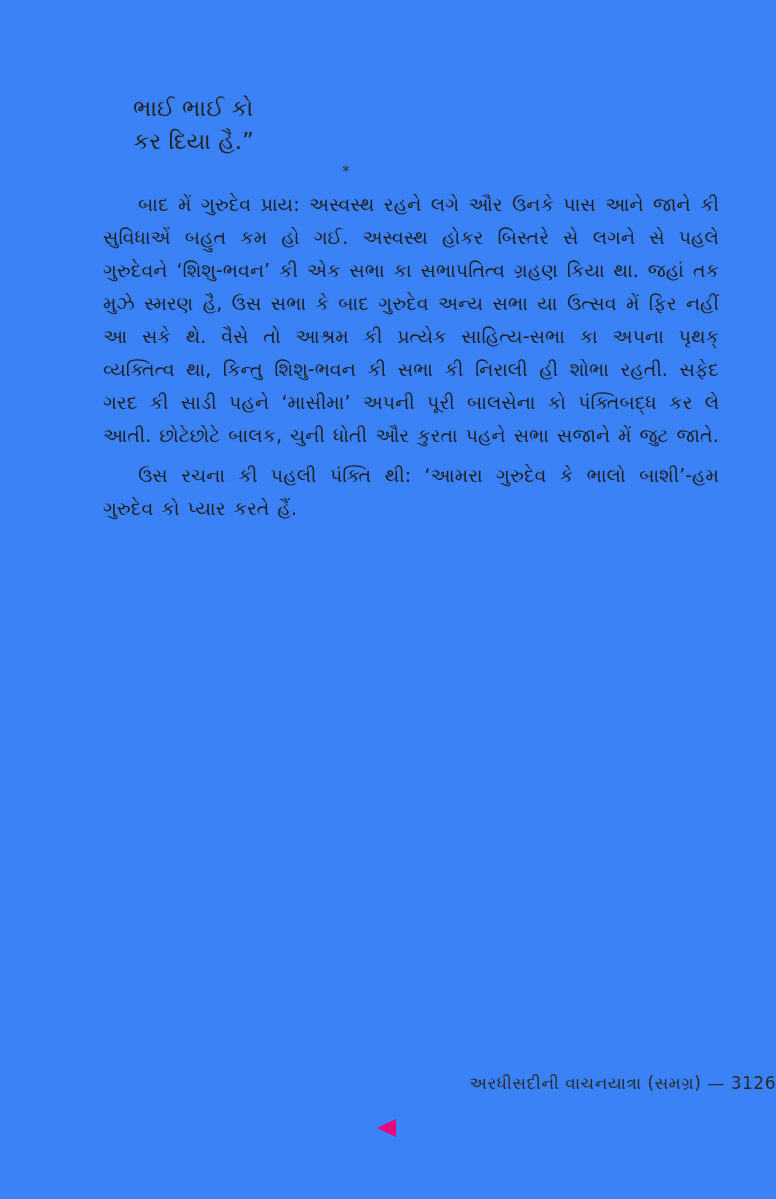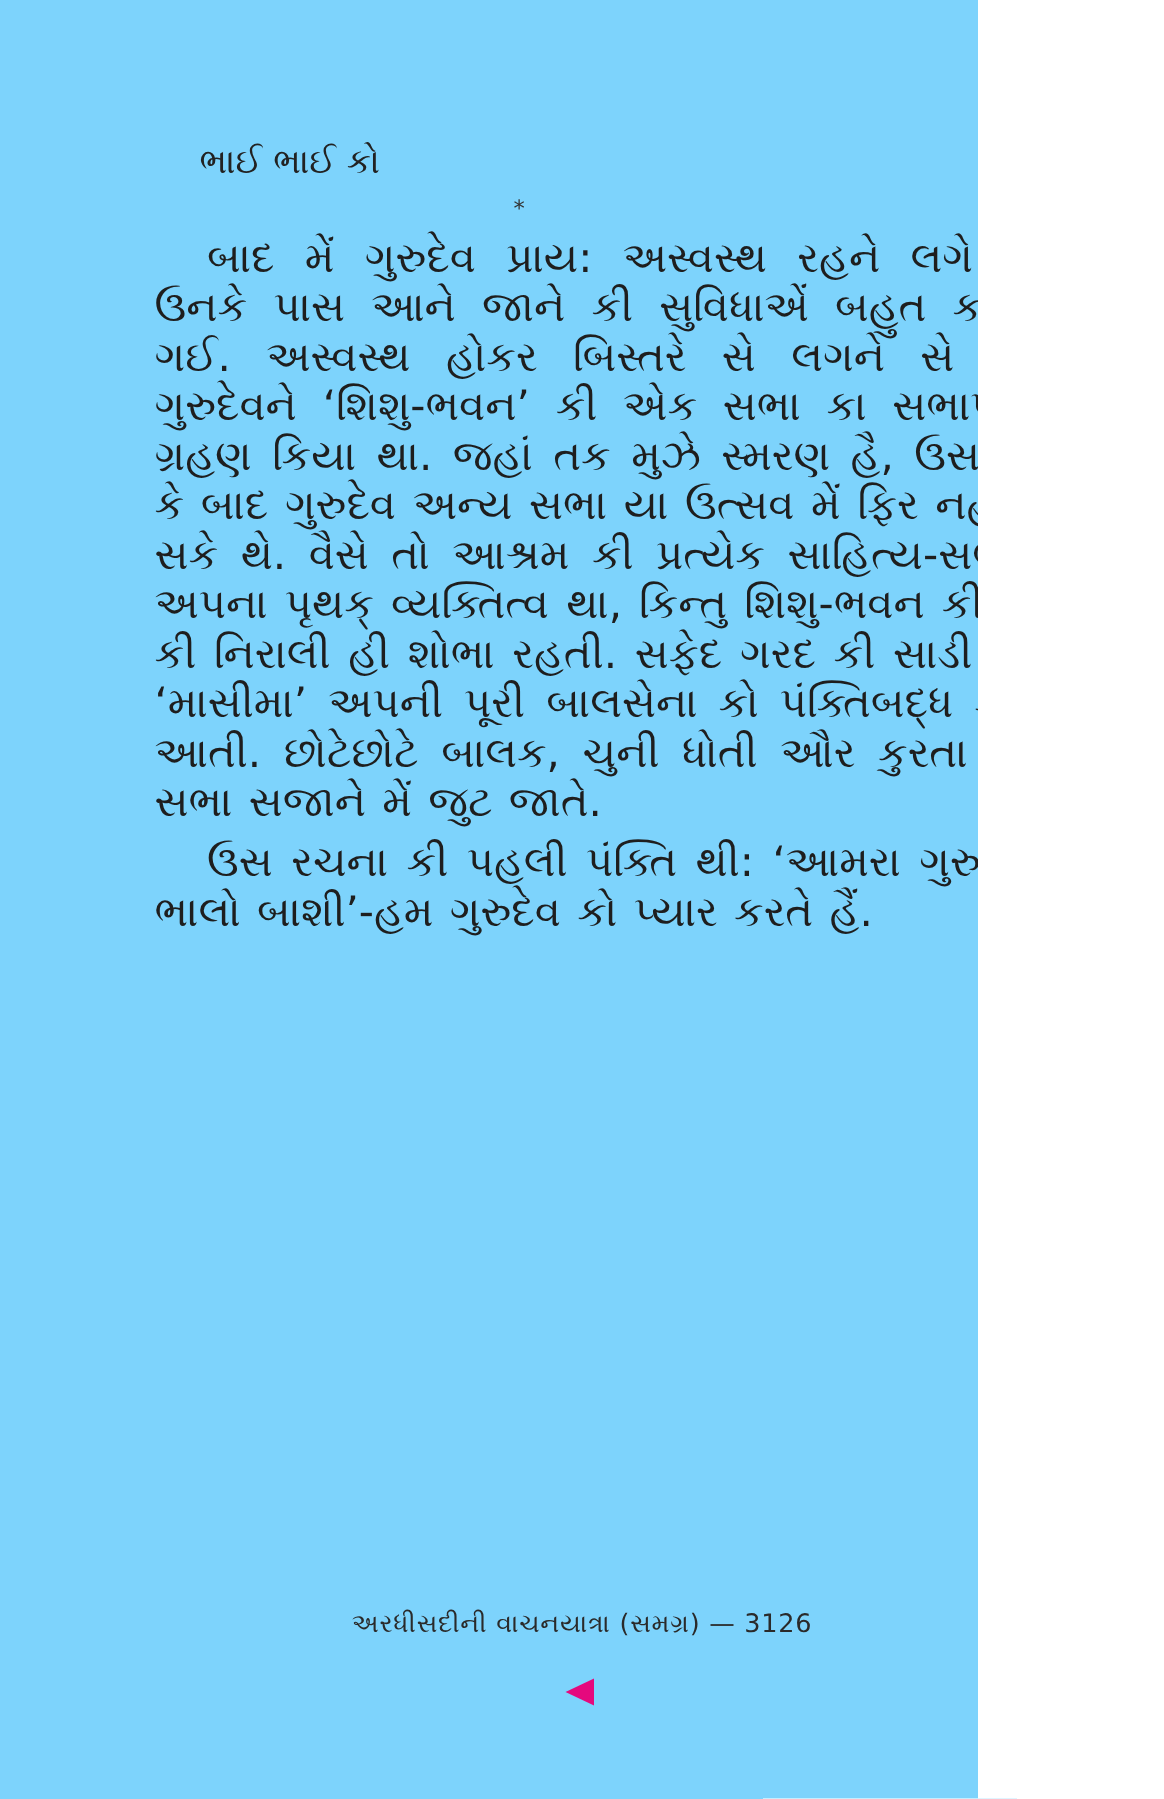--- a/index.html
+++ b/index.html
@@ -1,21 +1,21 @@
 <!DOCTYPE html>
 <html><head>
 <meta charset="utf-8">
 <style>
   * { margin: 0; padding: 0; box-sizing: border-box; }
   html, body { background: #ffffff; }
   .page {
     position: relative;
-    width: 652px;
+    width: 776px;
     height: 1199px;
-    background: #7dd3fc;
+    background: #3b82f6;
     font-family: "DejaVu Sans", "Liberation Sans", sans-serif;
     color: #1e1e1e;
     overflow: hidden;
   }
   .text-block {
     position: absolute;
     left: 103px;
     top: 0;
     width: 616px;
   }
@@ -33,34 +33,34 @@
     font-size: 15px;
     line-height: 16px;
     color: #333333;
     width: 10px;
     text-align: center;
   }
   .paragraphs {
     margin-top: 8px;
   }
   .paragraphs p {
-    font-size: 28px;
+    font-size: 19px;
     line-height: 33px;
     text-align: justify;
     text-indent: 35px;
     margin-bottom: 7px;
     color: #1e1e1e;
     word-spacing: 2px;
   }
   .footer {
     position: absolute;
     left: 0;
     top: 1072px;
     width: 776px;
-    text-align: center;
+    text-align: right;
     font-size: 17px;
     line-height: 22px;
     color: #2a2a2a;
     letter-spacing: 0.5px;
   }
   .nav-prev {
     position: absolute;
     left: 377px;
     top: 1119px;
     width: 0;
@@ -73,20 +73,21 @@
 </style>
 </head>
 <body>
 
 <div class="page">
 
   <div class="text-block">
 
     <div class="quote-block">
       <div class="quote-line">ભાઈ ભાઈ કો</div>
+      <div class="quote-line">કર દિયા હૈ.”</div>
     </div>
 
     <div class="separator">*</div>
 
     <div class="paragraphs">
       <p>બાદ મેં ગુરુદેવ પ્રાય: અસ્વસ્થ રહને લગે ઔર ઉનકે પાસ આને જાને કી સુવિધાએં બહુત કમ હો ગઈ. અસ્વસ્થ હોકર બિસ્તરે સે લગને સે પહલે ગુરુદેવને ‘શિશુ-ભવન’ કી એક સભા કા સભાપતિત્વ ગ્રહણ કિયા થા. જહાં તક મુઝે સ્મરણ હૈ, ઉસ સભા કે બાદ ગુરુદેવ અન્ય સભા યા ઉત્સવ મેં ફિર નહીં આ સકે થે. વૈસે તો આશ્રમ કી પ્રત્યેક સાહિત્ય-સભા કા અપના પૃથક્ વ્યક્તિત્વ થા, કિન્તુ શિશુ-ભવન કી સભા કી નિરાલી હી શોભા રહતી. સફેદ ગરદ કી સાડી પહને ‘માસીમા’ અપની પૂરી બાલસેના કો પંક્તિબદ્ધ કર લે આતી. છોટેછોટે બાલક, ચુની ધોતી ઔર કુરતા પહને સભા સજાને મેં જુટ જાતે.</p>
       <p>ઉસ રચના કી પહલી પંક્તિ થી: ‘આમરા ગુરુદેવ કે ભાલો બાશી’-હમ ગુરુદેવ કો પ્યાર કરતે હૈં.</p>
     </div>
 
   </div>

